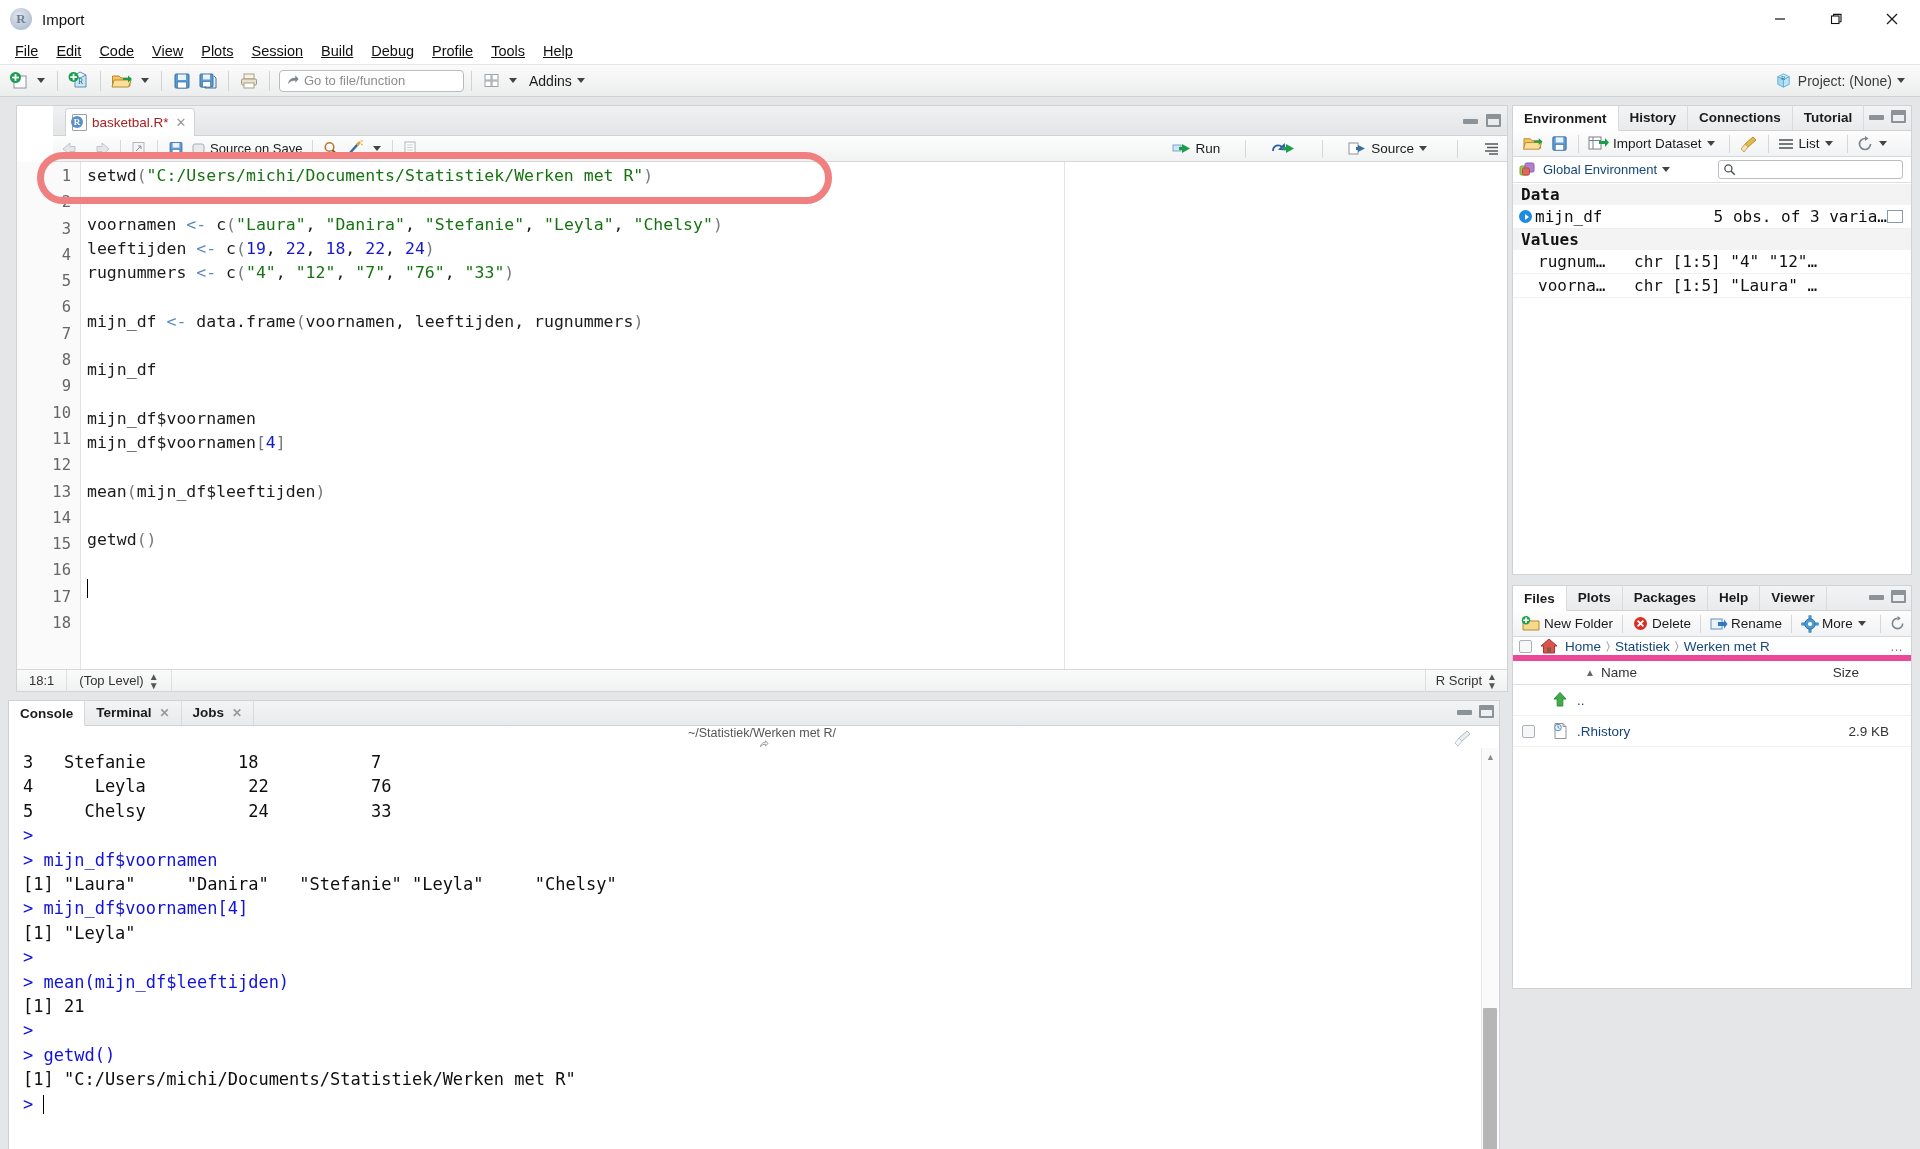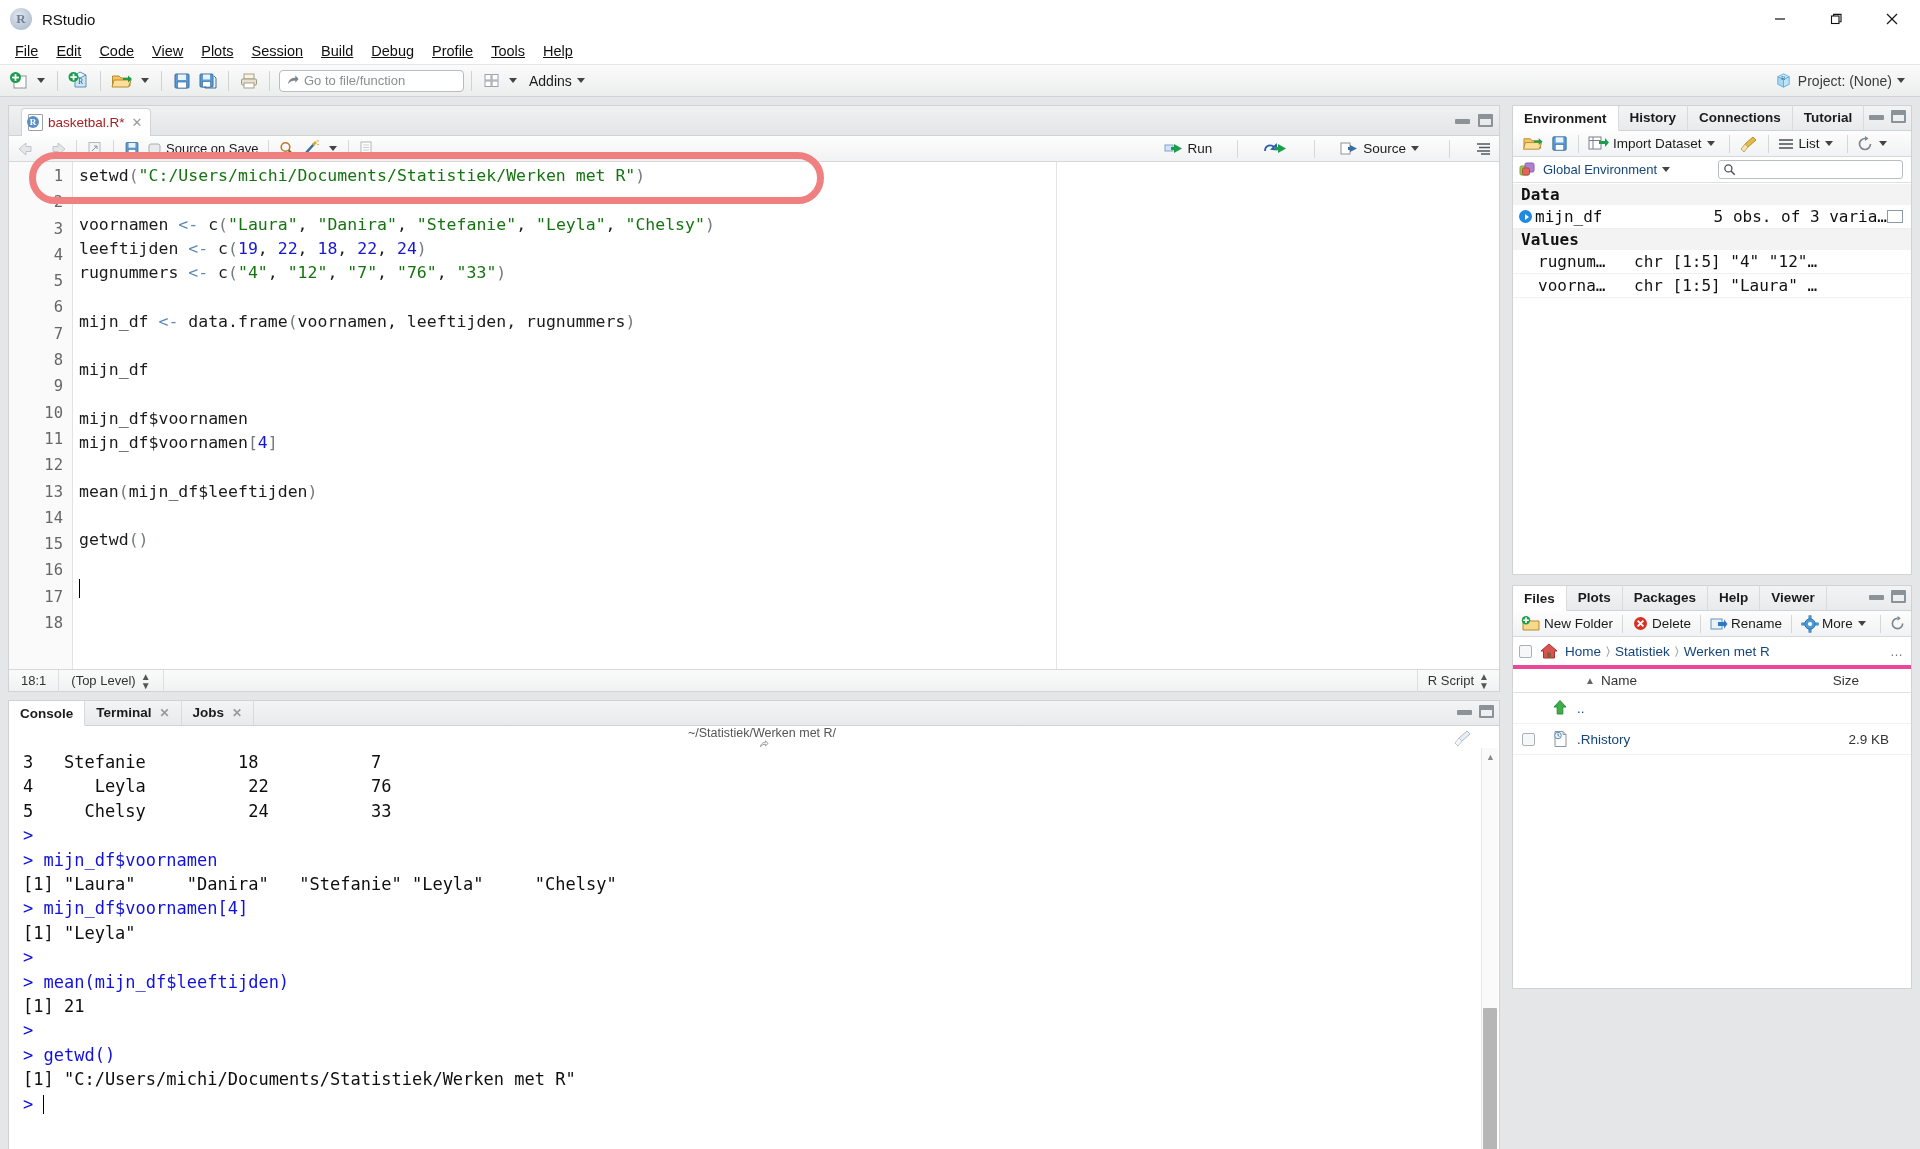--- a/index.html
+++ b/index.html
@@ -97,21 +97,21 @@
   .pane-winbtns { position: absolute; right: 5px; top: 4px; display: flex; gap: 7px; }
   .mini-min { width: 15px; height: 11px; position: relative; }
   .mini-min:after {
     content:''; position: absolute; bottom: 1px; left: 0; width: 15px; height: 5px;
     background: #8b9399; border-radius: 1px;
   }
   .mini-max { width: 15px; height: 13px; border: 2px solid #8b9399; border-radius: 1px; position: relative; }
   .mini-max:after { content:''; position:absolute; top:0; left:0; right:0; height:3px; background:#8b9399; }
 
   
-  #source-pane { left: 8px; top: 8px; width: 1492px; height: 587px; }
+  #source-pane { left: 16px; top: 8px; width: 1492px; height: 587px; padding-left: 36px; }
   .doctabs {
     height: 30px; background: linear-gradient(#f0f1f2,#e4e5e6);
     border-bottom: 1px solid #d0d2d4; display: flex; align-items: flex-end;
     position: relative;
   }
   .doctab {
     height: 28px; background: #fff; display: flex; align-items: center;
     padding: 0 8px 0 6px; border: 1px solid #d0d2d4; border-bottom: none;
     border-top-left-radius: 4px; border-top-right-radius: 4px;
     margin-left: 12px; margin-bottom: -1px;
@@ -225,22 +225,22 @@
   .grid-ico { width: 16px; height: 13px; border: 1px solid #8a9aa8; margin-right: 8px; }
 
   
   #files-pane { left: 1512px; top: 488px; width: 400px; height: 404px; }
   .files-toolbar {
     height: 26px; background: linear-gradient(#fdfdfd,#f1f2f3);
     border-bottom: 1px solid #d6d8da; display: flex; align-items: center; padding-left: 5px;
   }
   .files-toolbar .lbl { font-size: 13.5px; color: #1b1b1b; margin-left: 3px; }
   .path-bar {
-    height: 32px; display: flex; align-items: center; padding-left: 6px;
-    border-bottom: 4px solid #ec4899; background: #fff; position: relative;
+    height: 24px; display: flex; align-items: center; padding-left: 6px;
+    border-bottom: 6px solid #ec4899; background: #fff; position: relative;
   }
   .crumb { font-size: 13.5px; color: #15457a; margin: 0 3px; }
   .crumb-sep { color: #999; font-size: 12px; margin: 0 2px; }
   .chk { width: 13px; height: 13px; border: 1px solid #a9b0b6; background: #f6f7f8; border-radius: 2px; }
   .files-head {
     height: 24px; display: flex; align-items: center; background:#fff;
     border-bottom: 1px solid #e0e1e3; font-size: 13.5px; color: #333;
   }
   .file-row { height: 31px; display: flex; align-items: center; font-size: 13.5px; border-bottom:1px solid #f2f2f2;}
   .file-name { color: #15457a; }
@@ -267,21 +267,21 @@
     background: #fafafa; border-left: 1px solid #e6e6e6;
   }
   .sb-arrow { width: 17px; height: 17px; display:flex; align-items:center; justify-content:center; color:#8a8a8a; font-size:9px;}
   .sb-thumb { position:absolute; right: 1px; width: 14px; background: #b6b6b6; border-radius: 1px; }
 </style>
 </head>
 <body>
 
 <div class="titlebar">
   <div class="app-icon">R</div>
-  <div class="app-title">RStudio</div>
+  <div class="app-title">Import</div>
   <div class="winbtns">
     <div class="winbtn">
       <svg width="12" height="12" viewBox="0 0 12 12">
           <line x1="1" y1="6" x2="11" y2="6" stroke="#111" stroke-width="1.2"></line>
         </svg>
     </div>
     <div class="winbtn">
       <svg width="12" height="12" viewBox="0 0 12 12">
           <rect x="1.5" y="3" width="7.5" height="7.5" fill="none" stroke="#111" stroke-width="1.1"></rect>
           <path d="M3.6 3 V1.4 H11 V8.7 H9.3" fill="none" stroke="#111" stroke-width="1.1"></path>

